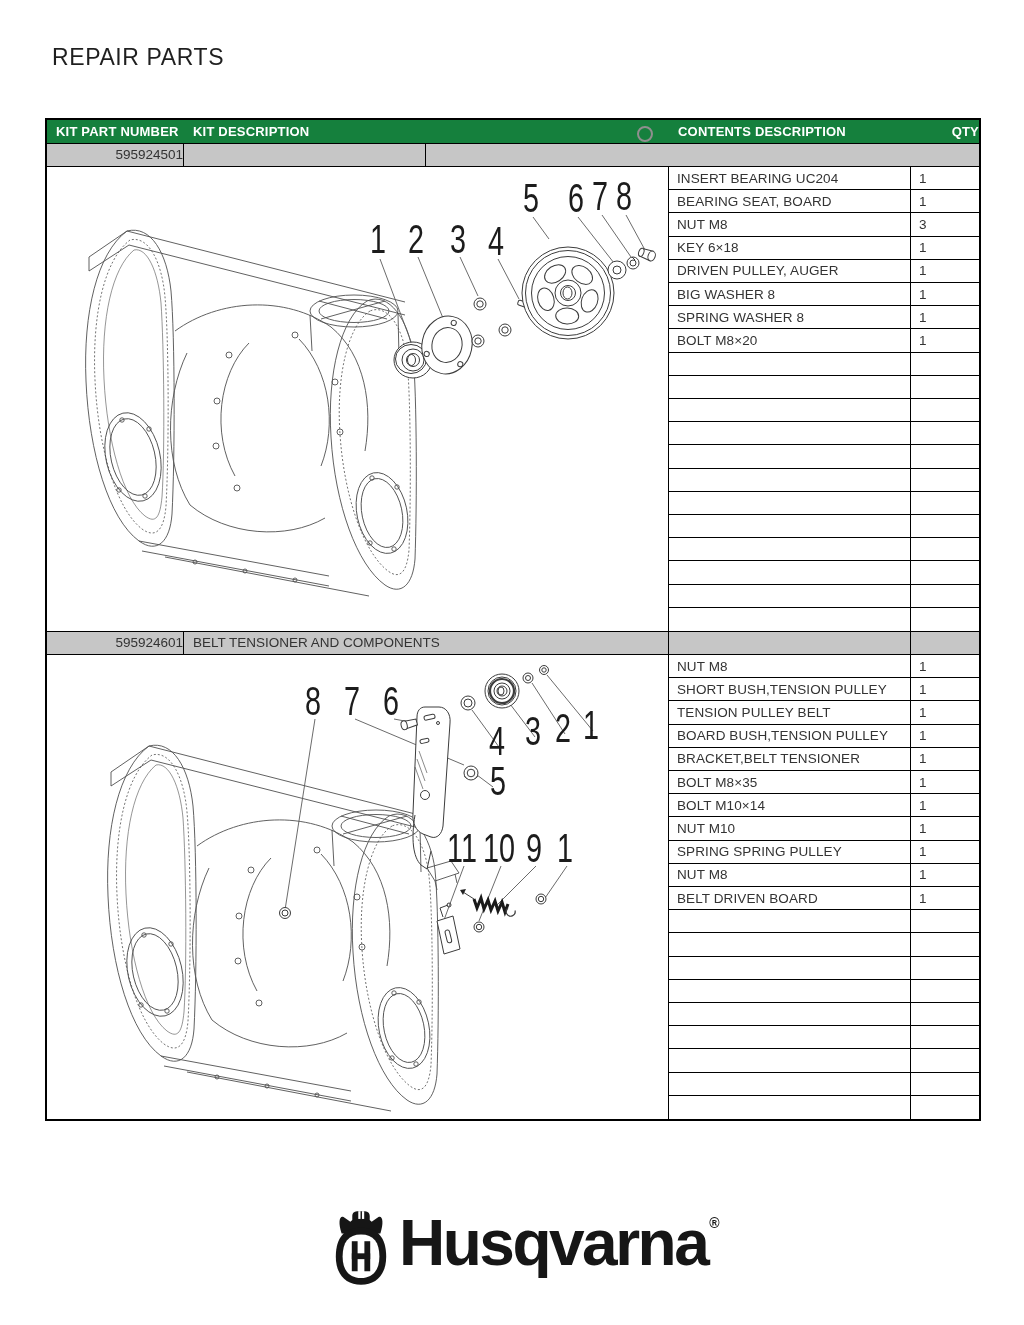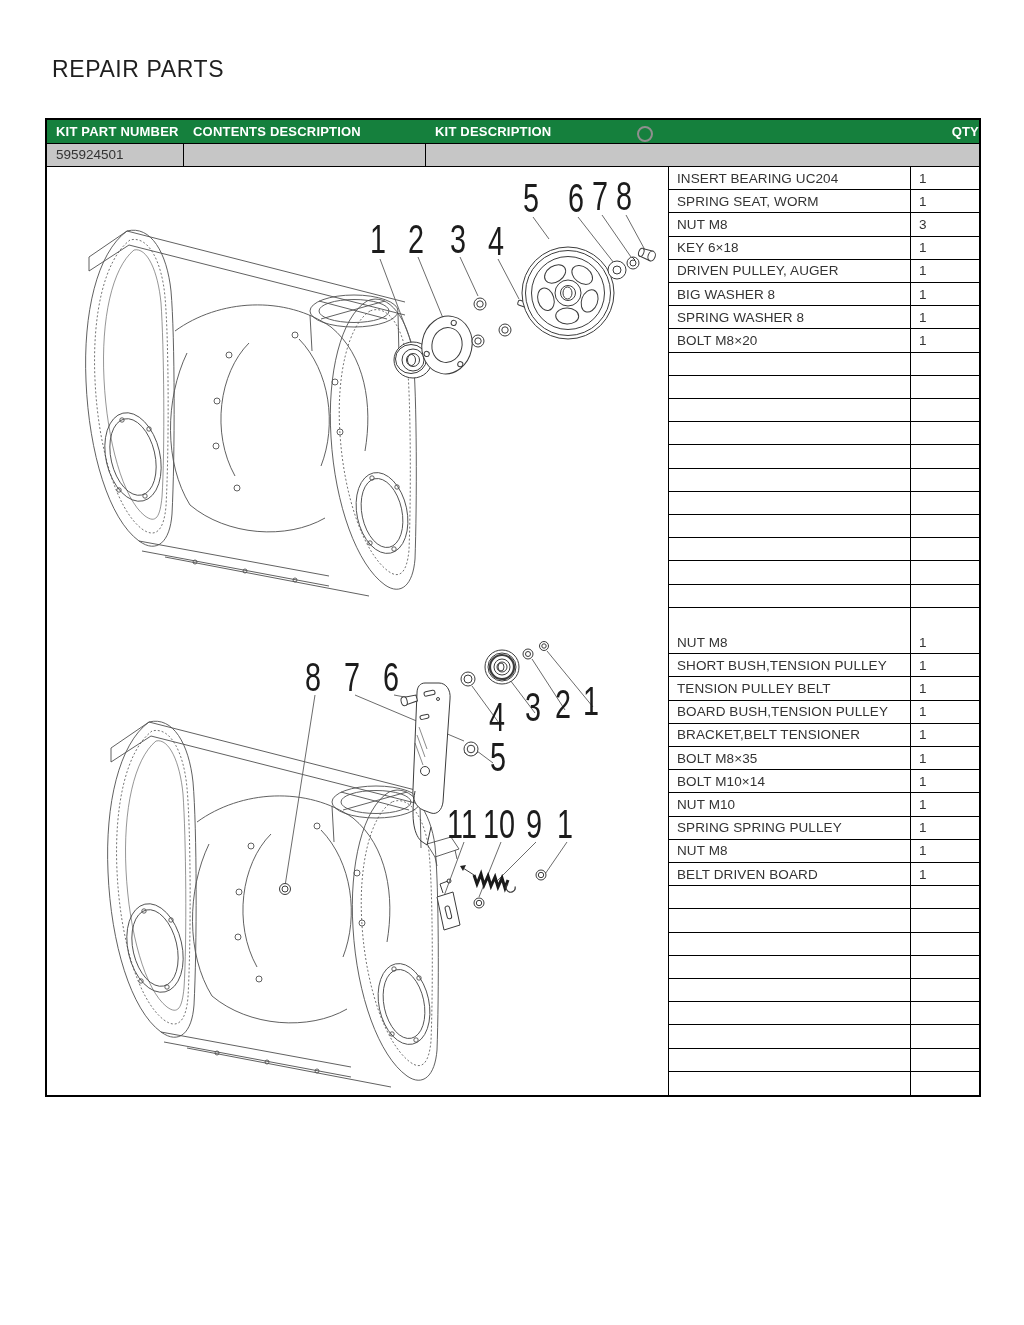--- a/index.html
+++ b/index.html
@@ -2,37 +2,37 @@
 <html><head>
 <meta charset="utf-8">
 <style>
   * { margin:0; padding:0; box-sizing:border-box; }
   html,body { background:#ffffff; }
   .page {
     position:relative; width:1024px; height:1325px; background:#ffffff;
     font-family:"Liberation Sans","DejaVu Sans",sans-serif; overflow:hidden;
   }
   .doc-title {
-    position:absolute; left:52px; top:56px;
+    position:absolute; left:52px; top:44px;
     font-size:23px; color:#1f1f1f; letter-spacing:0.6px; font-weight:400;
   }
   
   .main-table {
     position:absolute; left:45px; top:118px; width:936px;
     border:2px solid #000; background:#fff;
   }
   .thead { display:flex; height:23px; background:#15803d; }
   .h-cell { color:#fff; font-size:13px; font-weight:bold; line-height:23px; padding-left:9px; letter-spacing:0.2px; }
   .h1 { width:137px; } .h2 { width:485px; } .h3 { width:242px; } .h4 { flex:1;text-align:right; }
 
   .kit-row { display:flex; height:24px; background:#c6c6c6;
     border-top:1px solid #000; border-bottom:1px solid #000;
     font-size:13.5px; color:#333; }
   .kit-row > div { line-height:22px; }
-  .k1 { width:137px; border-right:1px solid #000; padding-left:9px; }
+  .k1 { width:137px; border-right:1px solid #000; padding-left:9px;text-align:right; }
   .k2 { width:485px; border-right:1px solid #000; padding-left:9px; }
   .k3 { width:242px; border-right:1px solid #000; }
   .k4 { flex:1; }
 
   .section-body { display:flex; height:464px; }
   .diagram-cell { width:622px; border-right:1px solid #000; position:relative; background:#fff; }
   .diagram-cell svg { position:absolute; left:0; top:0; }
   .rows-grid { flex:1; display:grid; grid-template-rows:repeat(20,1fr); }
   .p-row { display:flex; border-bottom:1px solid #000; }
   .p-row:last-child { border-bottom:none; }
@@ -66,22 +66,22 @@
 <body>
 
 <div class="page">
 
   <div class="doc-title">REPAIR PARTS</div>
 
   <div class="main-table">
 
     <div class="thead">
       <div class="h-cell h1">KIT PART NUMBER</div>
+      <div class="h-cell h2">KIT DESCRIPTION</div>
       <div class="h-cell h3">CONTENTS DESCRIPTION</div>
-      <div class="h-cell h2">KIT DESCRIPTION</div>
       <div class="h-cell h4">QTY</div>
     </div>
 
     <div class="kit-row">
       <div class="k1">595924501</div>
       <div class="k3"></div>
       <div class="k4"></div>
     </div>
 
     <div class="section-body">
@@ -232,21 +232,21 @@
               <text class="callout" transform="translate(577 43) scale(0.72 1)" text-anchor="middle">8</text>
             </g>
         </svg>
       </div>
       <div class="rows-grid">
           <div class="p-row">
             <div class="c-desc">INSERT BEARING UC204</div>
             <div class="c-qty">1</div>
           </div>
           <div class="p-row">
-            <div class="c-desc">SPRING SEAT, WORM</div>
+            <div class="c-desc">BEARING SEAT, BOARD</div>
             <div class="c-qty">1</div>
           </div>
           <div class="p-row">
             <div class="c-desc">NUT M8</div>
             <div class="c-qty">3</div>
           </div>
           <div class="p-row">
             <div class="c-desc">KEY 6×18</div>
             <div class="c-qty">1</div>
           </div>
@@ -310,20 +310,26 @@
             <div class="c-desc"></div>
             <div class="c-qty"></div>
           </div>
           <div class="p-row">
             <div class="c-desc"></div>
             <div class="c-qty"></div>
           </div>
         </div>
     </div>
 
+    <div class="kit-row">
+      <div class="k1">595924601</div>
+      <div class="k2">BELT TENSIONER AND COMPONENTS</div>
+      <div class="k3"></div>
+      <div class="k4"></div>
+    </div>
 
     <div class="section-body">
       <div class="diagram-cell">
         <svg width="622" height="464" viewBox="0 0 622 464">
           <use href="#housing" transform="translate(42,65)"></use>
 
           <g class="leaders">
             <path d="M268,64 L238,255"></path>
             <path d="M308,64 L417,110"></path>
             <path d="M347,64 L363,67"></path>
@@ -512,14 +518,31 @@
             <div class="c-desc"></div>
             <div class="c-qty"></div>
           </div>
         </div>
     </div>
 
   </div>
 
   <div class="ring-artifact"></div>
 
+  <div class="brand">
+    <svg class="crown-mark" viewBox="0 0 64 78">
+      <g fill="#161616">
+        <path d="M12,24 C8,12 10,5 14,7 L21,12 L23,10 L23,6 C23,2 26,1 29,1 L35,1 C38,1 41,2 41,6 L41,10 L43,12 L50,7 C54,5 56,12 52,24 Z"></path>
+        <rect x="29.2" y="1" width="2.3" height="8" fill="#fff"></rect>
+        <rect x="33" y="1" width="2.3" height="8" fill="#fff"></rect>
+        <path d="M32,18 C49,18 58,28 58,48 C58,66 48,77 32,77 C16,77 6,66 6,48 C6,28 15,18 32,18 Z"></path>
+      </g>
+      <path d="M32,25 C45,25 51,33 51,48 C51,62 44,70 32,70 C20,70 13,62 13,48 C13,33 19,25 32,25 Z" fill="#fff"></path>
+      <g fill="#161616">
+        <rect x="22.5" y="32" width="6" height="31"></rect>
+        <rect x="35.5" y="32" width="6" height="31"></rect>
+        <rect x="22.5" y="44.5" width="19" height="6"></rect>
+      </g>
+    </svg>
+    <div class="brand-word"><span>Husqvarna</span><span class="reg-mark">®</span></div>
+  </div>
 
 </div>
 
 </body></html>

